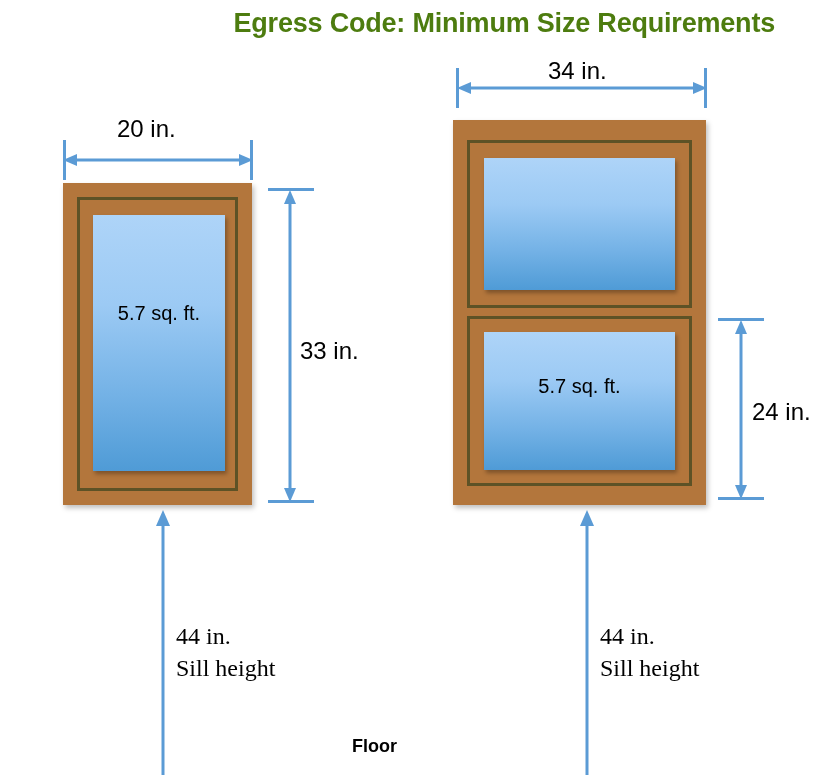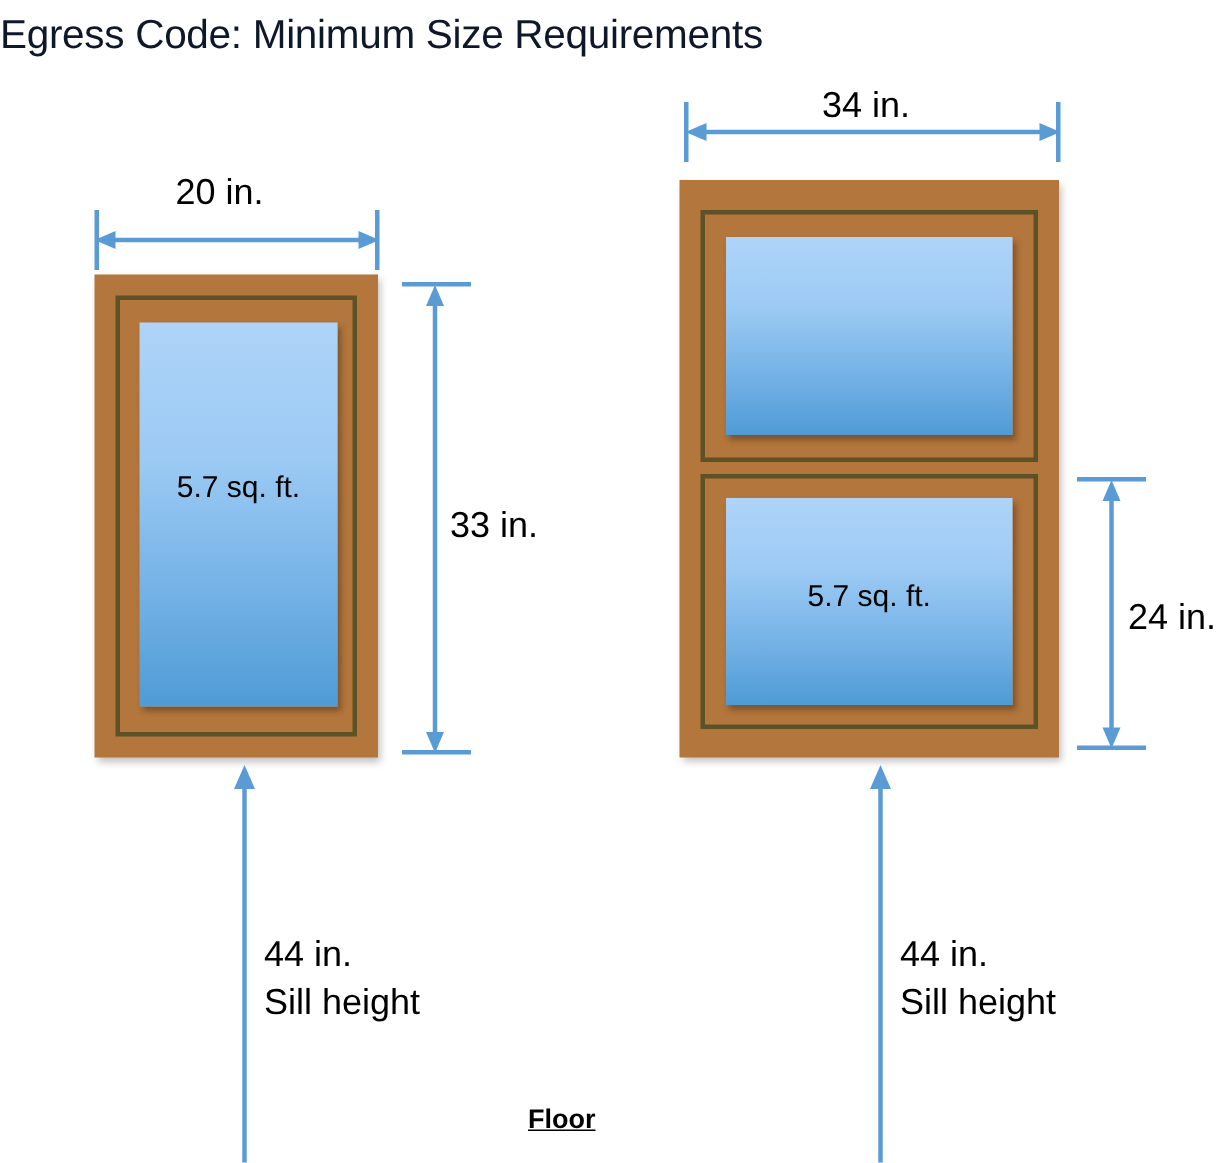--- a/index.html
+++ b/index.html
@@ -7,22 +7,22 @@
     width:820px;height:775px;position:relative;overflow:hidden;
     background:#ffffff;
     font-family:"Liberation Sans","DejaVu Sans",sans-serif;
     color:#000000;
   }
   .stage{position:absolute;left:0;top:0;width:820px;height:775px;}
 
   
   .title{
     position:absolute;left:0;top:8px;width:775px;
-    text-align:left;font-size:27px;font-weight:normal;
-    letter-spacing:-0.2px;color:#0f172a;white-space:nowrap;
+    text-align:right;font-size:27px;font-weight:bold;
+    letter-spacing:-0.2px;color:#4d7c0f;white-space:nowrap;
   }
 
   
   .window{
     position:absolute;
     background:#b3763c;
     box-shadow:2px 3px 5px rgba(0,0,0,.25);
   }
   .sash{
     position:absolute;
@@ -32,31 +32,30 @@
   }
   .glass{
     position:absolute;
     background:linear-gradient(to bottom,#aed4f8 0%,#9ccaf4 35%,#74b2e6 70%,#4f9bd6 100%);
     box-shadow:2px 3px 4px rgba(0,0,0,.3);
   }
   .glass-label{
     position:absolute;left:0;right:0;
     text-align:center;font-size:20px;line-height:1.28;
     color:#000;
-    margin-top:12px;
   }
 
   
   .tick-v{position:absolute;width:3px;background:#5b9bd5;}
   .tick-h{position:absolute;height:3px;background:#5b9bd5;}
   .dim-label{position:absolute;font-size:24px;color:#000;white-space:nowrap;}
-  .dim-label.multi{line-height:1.32;}
+  .dim-label.multi{line-height:1.32;font-family:Liberation Serif, serif;}
   svg.arrow{position:absolute;overflow:visible;}
   .floor{
-    position:absolute;font-size:18px;font-weight:bold;color:#000;white-space:nowrap;text-decoration:underline;
+    position:absolute;font-size:18px;font-weight:bold;color:#000;white-space:nowrap;
   }
 </style>
 </head>
 <body>
 
 <div class="stage">
 
   <div class="title">Egress Code: Minimum Size Requirements</div>
 
   <div class="tick-v" style="left:63px;top:140px;height:40px;"></div>

